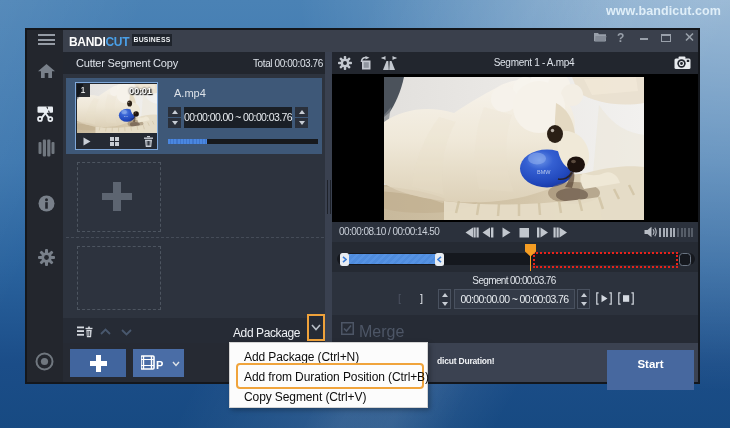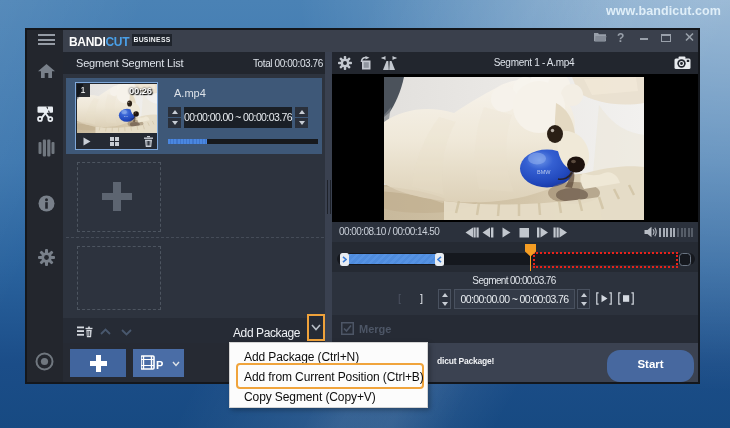--- a/index.html
+++ b/index.html
@@ -91,33 +91,33 @@
 <div class="abs" style="left:617px;top:31px;font-size:12px;font-weight:bold;color:#99a0aa;">?</div>
 <div class="abs" style="left:640px;top:38px;width:8px;height:2px;background:#99a0aa;"></div>
 <div class="abs" style="left:661px;top:33.5px;width:8px;height:5.5px;border:1.2px solid #99a0aa;border-top-width:2.2px;"></div>
 <div class="abs" style="left:685px;top:32px;">
     <svg width="9" height="10" viewBox="0 0 9 10">
       <path d="M1 1.5 L8 8.5 M8 1.5 L1 8.5" stroke="#99a0aa" stroke-width="1.6"></path>
     </svg>
   </div>
 
 <div class="abs" style="left:63px;top:52px;width:262px;height:22px;background:#22262e;"></div>
-<div class="abs tt" style="left:76px;top:57px;font-size:11px;letter-spacing:-.2px;">Segment Segment List</div>
+<div class="abs tt" style="left:76px;top:57px;font-size:11px;letter-spacing:-.2px;">Cutter Segment Copy</div>
 <div class="abs tt" style="left:253px;top:58px;font-size:10px;letter-spacing:-.4px;">Total 00:00:03.76</div>
 <div class="abs" style="left:63px;top:74px;width:262px;height:244px;background:#2d333e;"></div>
 
 <div class="abs" style="left:66px;top:78px;width:256px;height:76px;background:#3e5878;"></div>
 <div class="abs" style="left:75px;top:82px;width:83px;height:68px;border:1.5px solid #7fa8da;box-sizing:border-box;background:#232830;"></div>
 <div class="abs" id="thumb" style="left:76.5px;top:83.5px;width:80px;height:49px;overflow:hidden;">
     <svg width="80" height="49" viewBox="0 0 260 143" preserveAspectRatio="none">
       <use href="#scene"></use>
     </svg>
   </div>
 <div class="abs" style="left:76.5px;top:83.5px;width:13px;height:13px;background:rgba(8,12,18,.85);color:#fff;font-size:9px;text-align:center;line-height:13px;">1</div>
-<div class="abs" style="left:129px;top:84.5px;font-size:9.5px;font-weight:bold;letter-spacing:-.3px;color:#fff;text-shadow:0 0 2px #000,1px 1px 1px #000;">00:26</div>
+<div class="abs" style="left:129px;top:84.5px;font-size:9.5px;font-weight:bold;letter-spacing:-.3px;color:#fff;text-shadow:0 0 2px #000,1px 1px 1px #000;">00:01</div>
 <div class="abs" style="left:76.5px;top:132.5px;width:80px;height:16px;background:#252a33;"></div>
 <div class="abs" style="left:83px;top:136.5px;">
     <svg width="8" height="9" viewBox="0 0 8 9">
       <path d="M0.5 0.5 L7.5 4.5 L0.5 8.5 Z" fill="#c9ced5"></path>
     </svg>
   </div>
 <div class="abs" style="left:110px;top:136.5px;">
     <svg width="9" height="9" viewBox="0 0 9 9">
       <g fill="#c9ced5">
         <rect x="0" y="0" width="4" height="4"></rect>
@@ -366,25 +366,25 @@
     </svg>
   </div>
 
 <div class="abs" style="left:332px;top:315px;width:366px;height:28px;background:#262b35;"></div>
 <div class="abs" style="left:341px;top:322px;">
     <svg width="13" height="13" viewBox="0 0 13 13">
       <rect x="0.75" y="0.75" width="11.5" height="11.5" fill="none" stroke="#4d5666" stroke-width="1.5"></rect>
       <path d="M3 6.5 L5.5 9 L10 3.5" fill="none" stroke="#4d5666" stroke-width="1.6"></path>
     </svg>
   </div>
-<div class="abs" style="left:359px;top:322.5px;font-size:11px;color:#4d5666;font-weight:bold;">Merge</div>
+<div class="abs" style="left:359px;top:322.5px;font-size:16px;color:#4d5666;">Merge</div>
 
 <div class="abs" style="left:332px;top:343px;width:366px;height:39px;background:#3b4251;"></div>
-<div class="abs" style="left:437px;top:356px;font-size:8.5px;font-weight:bold;letter-spacing:-.2px;color:#f0f2f5;">dicut Package!</div>
-<div class="abs" style="left:607px;top:350px;width:87px;height:32px;background:#47689f;color:#fff;font-size:11.5px;font-weight:bold;text-align:center;line-height:28px;border-radius:13px;">Start</div>
+<div class="abs" style="left:437px;top:356px;font-size:8.5px;font-weight:bold;letter-spacing:-.2px;color:#f0f2f5;">dicut Duration!</div>
+<div class="abs" style="left:607px;top:350px;width:87px;height:40px;background:#47689f;color:#fff;font-size:11.5px;font-weight:bold;text-align:center;line-height:28px;">Start</div>
 
 <svg width="0" height="0" style="position:absolute;">
 <defs>
 <linearGradient id="wall" x1="0" y1="0" x2="1" y2="0">
   <stop offset="0" stop-color="#e2e0dd"></stop>
         <stop offset="0.5" stop-color="#ebe9e6"></stop>
         <stop offset="1" stop-color="#f2f1ef"></stop>
 </linearGradient>
 <linearGradient id="carp" x1="0" y1="0" x2="1" y2="0">
   <stop offset="0" stop-color="#c8b99c"></stop>
@@ -438,14 +438,14 @@
   <path d="M0 112 C25 114 45 118 60 124" fill="none" stroke="#d9ccb2" stroke-width="5" opacity="0.6"></path>
   <path d="M60 124 C110 130 160 128 215 120 L218 143 L60 143 Z" fill="#e6dcc6" opacity="0.95"></path>
   <path d="M75 124 l-3 12 M95 126 l-2 12 M115 127 l-1 12 M135 127 l0 12 M155 126 l1 12 M175 124 l2 12 M195 122 l3 12 M215 120 l4 12 M230 112 l5 10 M245 108 l5 10" stroke="#cdbf9f" stroke-width="2.5" opacity="0.7"></path>
 </g>
 </defs>
 </svg>
 
 <div class="abs" style="left:229px;top:342px;width:199px;height:66px;background:#fcfcfc;border:1px solid #d4d4d4;box-sizing:border-box;box-shadow:2px 2px 5px rgba(0,0,0,.3);"></div>
 <div class="abs" style="left:244px;top:350px;font-size:12px;letter-spacing:-.1px;color:#0d0d0d;">Add Package (Ctrl+N)</div>
 <div class="abs" style="left:236px;top:363px;width:188px;height:26px;border:2.6px solid #f0a43c;border-radius:4px;box-sizing:border-box;"></div>
-<div class="abs" style="left:244px;top:369.5px;font-size:12px;letter-spacing:-.1px;color:#0d0d0d;">Add from Current Position (Ctrl+B)</div>
-<div class="abs" style="left:244px;top:390px;font-size:12px;letter-spacing:-.1px;color:#0d0d0d;">Copy Segment (Copy+V)</div>
+<div class="abs" style="left:244px;top:369.5px;font-size:12px;letter-spacing:-.1px;color:#0d0d0d;">Add from Duration Position (Ctrl+B)</div>
+<div class="abs" style="left:244px;top:390px;font-size:12px;letter-spacing:-.1px;color:#0d0d0d;">Copy Segment (Ctrl+V)</div>
 
 </body></html>

